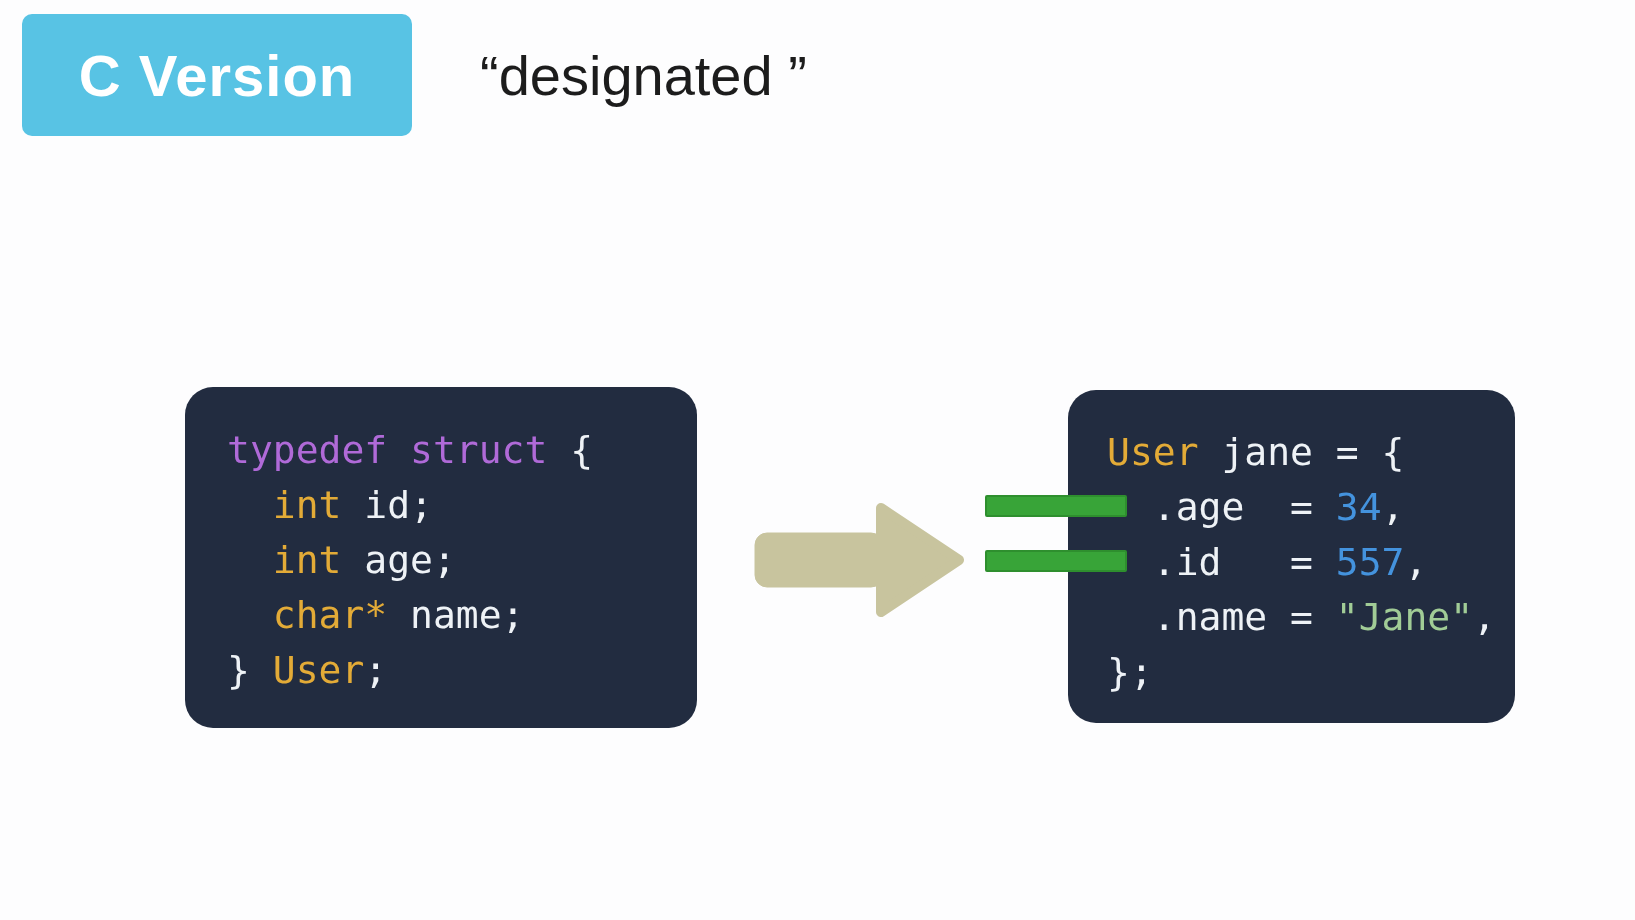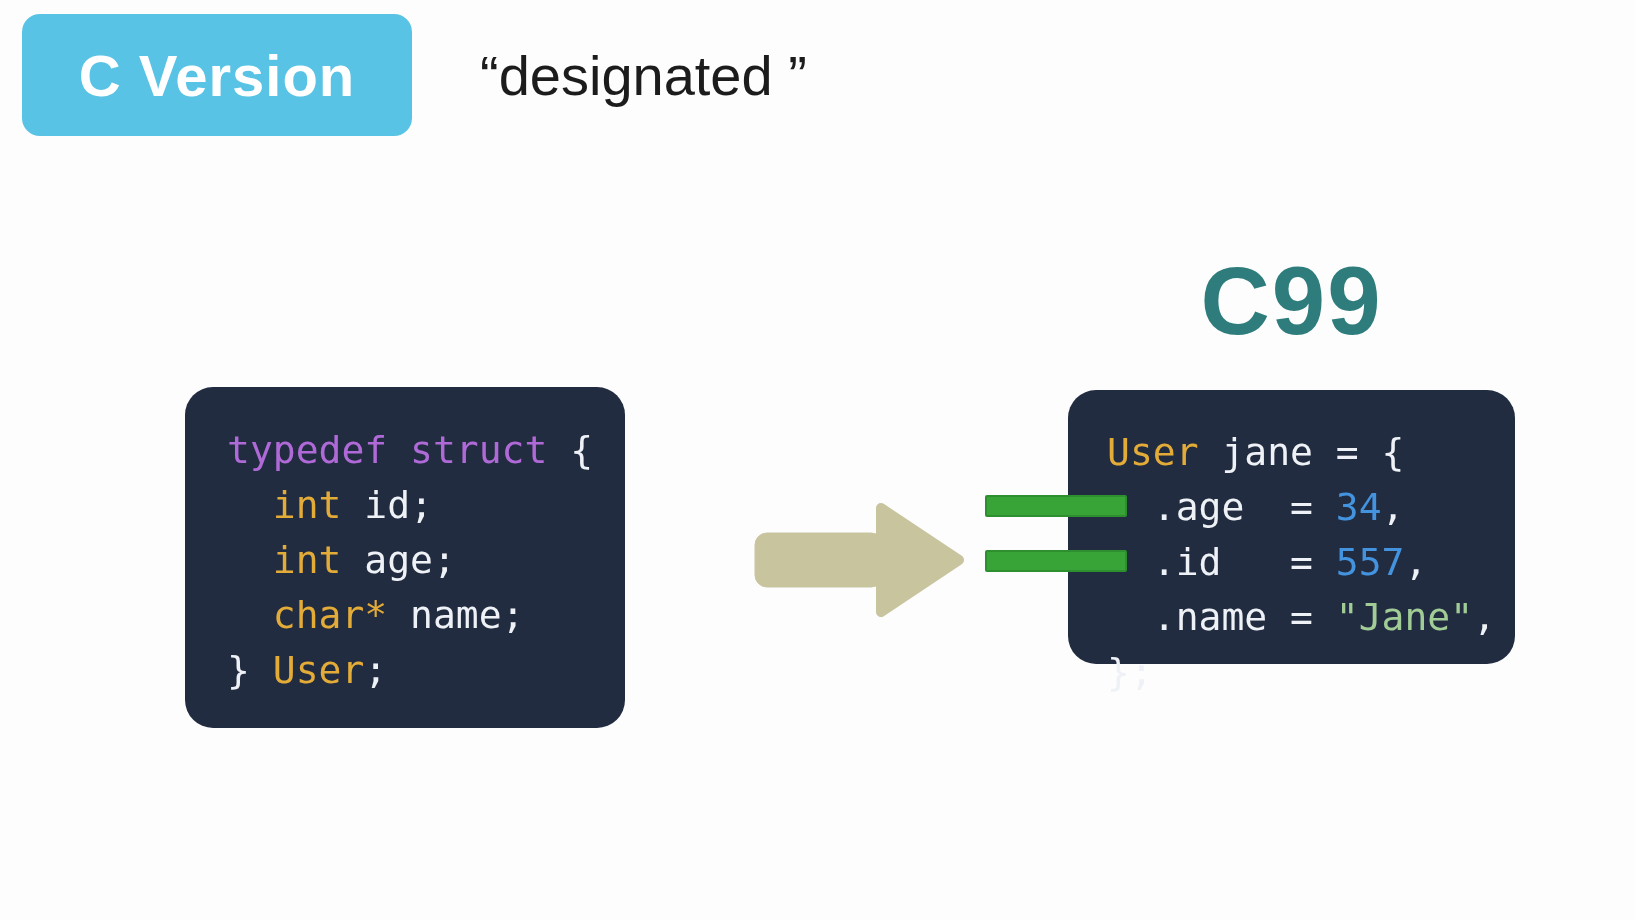--- a/index.html
+++ b/index.html
@@ -18,21 +18,21 @@
   body{
     background:var(--page-bg);
     font-family:"Liberation Sans",sans-serif;
     position:relative;
   }
   .canvas{position:absolute;inset:0;}
 
   
   .badge{
     position:absolute;left:22px;top:14px;width:390px;height:122px;
-    background:var(--badge-bg);border-radius:18px;
+    background:var(--badge-bg);border-radius:10px;
     display:flex;align-items:center;justify-content:center;
   }
   .badge span{
     color:var(--badge-text);font-size:58px;font-weight:800;letter-spacing:1px;
   }
   .title{
     position:absolute;left:480px;top:14px;height:122px;
     display:flex;align-items:center;
     color:var(--title-text);font-size:56px;white-space:pre;
   }
@@ -45,22 +45,22 @@
     text-align:center;color:var(--c99-teal);
     font-size:96px;font-weight:800;letter-spacing:2px;
   }
 
   
   .code-block{
     position:absolute;background:var(--code-bg);border-radius:28px;
     font-family:"DejaVu Sans Mono","Liberation Mono",monospace;
     font-size:38px;line-height:55px;white-space:pre;
   }
-  .code-block.left{left:185px;top:387px;width:440px;height:341px;padding:36px 0 0 42px;}
-  .code-block.right{left:1068px;top:390px;width:447px;height:274px;padding:35px 0 0 39px;}
+  .code-block.left{left:185px;top:387px;width:512px;height:341px;padding:36px 0 0 42px;}
+  .code-block.right{left:1068px;top:390px;width:447px;height:333px;padding:35px 0 0 39px;}
   .code-line{height:55px;}
 
   
   .arrow-wrap{position:absolute;left:753px;top:502px;width:212px;height:116px;}
   .arrow-wrap svg{display:block;width:100%;height:100%;}
   .arrow-shape{fill:var(--arrow-khaki);stroke:var(--arrow-khaki);}
 
   
   .hl-bar{
     position:absolute;left:985px;width:142px;height:22px;
@@ -75,21 +75,20 @@
 <body>
 
 <div class="canvas">
 
   <div class="badge">
     <span>C Version</span>
   </div>
 
   <div class="title"><span class="t-normal">“designated </span><span class="t-normal">”</span></div>
 
-  <div class="c99">C99</div>
 
   <div class="code-block left" id="left-code"><div class="code-line"><span style="color: rgb(176, 106, 216);">typedef struct </span><span style="color: rgb(238, 242, 246);">{</span></div><div class="code-line"><span style="color: rgb(238, 242, 246);">  </span><span style="color: rgb(227, 171, 55);">int</span><span style="color: rgb(238, 242, 246);"> id;</span></div><div class="code-line"><span style="color: rgb(238, 242, 246);">  </span><span style="color: rgb(227, 171, 55);">int</span><span style="color: rgb(238, 242, 246);"> age;</span></div><div class="code-line"><span style="color: rgb(238, 242, 246);">  </span><span style="color: rgb(227, 171, 55);">char*</span><span style="color: rgb(238, 242, 246);"> name;</span></div><div class="code-line"><span style="color: rgb(238, 242, 246);">} </span><span style="color: rgb(227, 171, 55);">User</span><span style="color: rgb(238, 242, 246);">;</span></div></div>
 
   <div class="arrow-wrap">
     <svg viewBox="0 0 212 116">
       <rect class="arrow-shape" x="2" y="31" width="128" height="54" rx="12"></rect>
       <polygon class="arrow-shape" points="128,6 206,58 128,110" stroke-width="10" stroke-linejoin="round"></polygon>
     </svg>
   </div>
 

